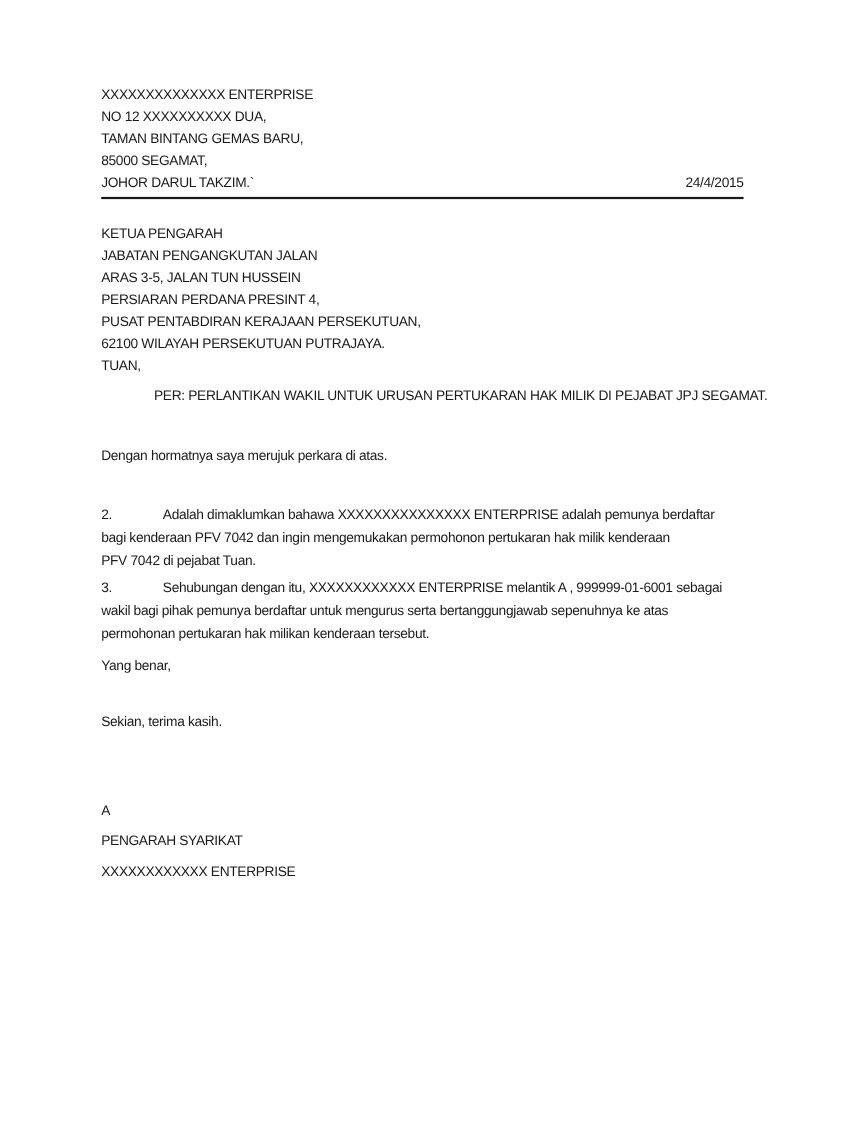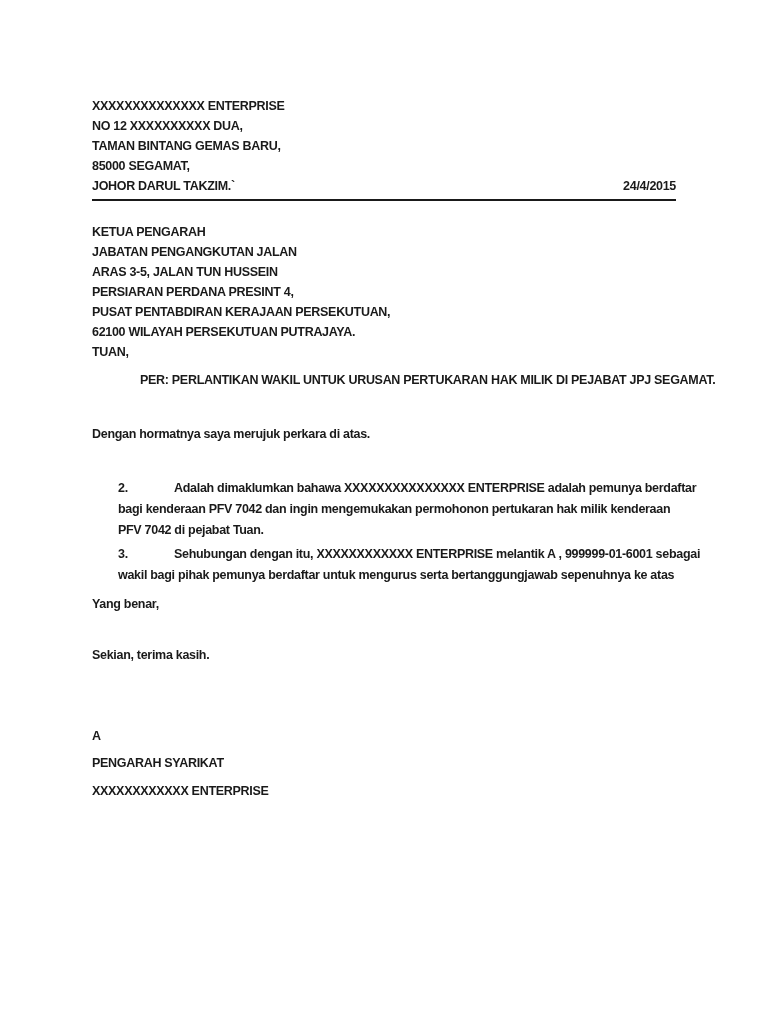--- a/index.html
+++ b/index.html
@@ -6,23 +6,23 @@
     margin: 0;
     padding: 0;
     background: #ffffff;
   }
   .page {
     position: relative;
     width: 768px;
     height: 1024px;
     background: #ffffff;
     box-sizing: border-box;
-    padding: 96px 92px 0 92px;
+    padding: 76px 92px 0 92px;
     font-family: "Liberation Sans", sans-serif;
-    font-weight: 700;
+    font-weight: 400;
     font-size: 12.5px;
     letter-spacing: -0.3px;
     color: #1a1a1a;
     overflow: hidden;
   }
   .line {
     line-height: 20px;
     white-space: nowrap;
   }
   .date-line {
@@ -31,21 +31,21 @@
     align-items: flex-end;
     line-height: 20px;
     border-bottom: 2.5px solid #1a1a1a;
     padding-bottom: 3px;
     margin-bottom: 21px;
   }
   .salutation { }
   .subject    { margin-top: 8px; margin-left: 48px; }
   .opening    { margin-top: 34px; }
   .para       { margin-top: 34px; }
-  .para .pline { line-height: 21px; white-space: nowrap; margin-left: 26px; }
+  .para .pline { line-height: 21px; white-space: nowrap; }
   .para-num {
     display: inline-block;
     width: 56px;
   }
   .para-3     { margin-top: 3px; }
   .thanks     { margin-top: 31px; }
   .sign-off   { margin-top: 8px; }
   .sig-initial { margin-top: 61px; }
   .signer-title { margin-top: 7px; }
   .signer-company { margin-top: 8px; }
@@ -87,20 +87,21 @@
     </div>
     <div class="pline">bagi kenderaan PFV 7042 dan ingin mengemukakan permohonon pertukaran hak milik kenderaan</div>
     <div class="pline">PFV 7042 di pejabat Tuan.</div>
   </div>
 
   <div class="para para-3">
     <div class="pline">
       <span class="para-num">3.</span><span>Sehubungan dengan itu, XXXXXXXXXXXX ENTERPRISE melantik A , 999999-01-6001 sebagai</span>
     </div>
     <div class="pline">wakil bagi pihak pemunya berdaftar untuk mengurus serta bertanggungjawab sepenuhnya ke atas</div>
+    <div class="pline">permohonan pertukaran hak milikan kenderaan tersebut.</div>
   </div>
 
   <div class="line sign-off">Yang benar,</div>
   <div class="line thanks">Sekian, terima kasih.</div>
   <div class="line sig-initial">A</div>
   <div class="line signer-title">PENGARAH SYARIKAT</div>
   <div class="line signer-company">XXXXXXXXXXXX ENTERPRISE</div>
 
 </div>
 

